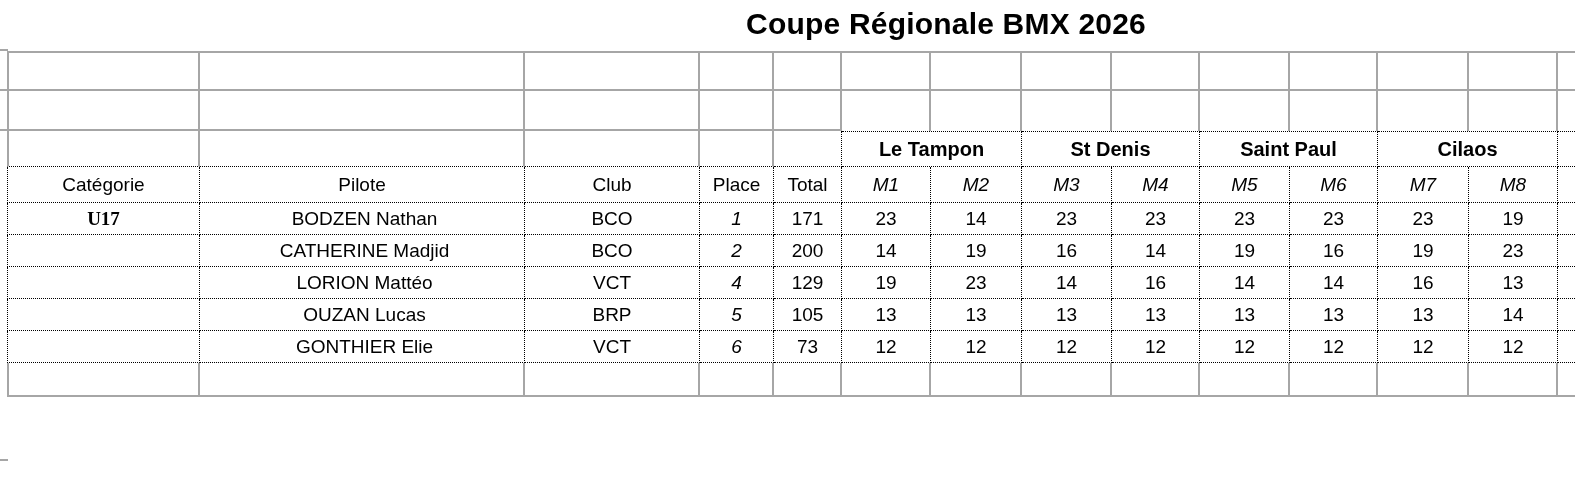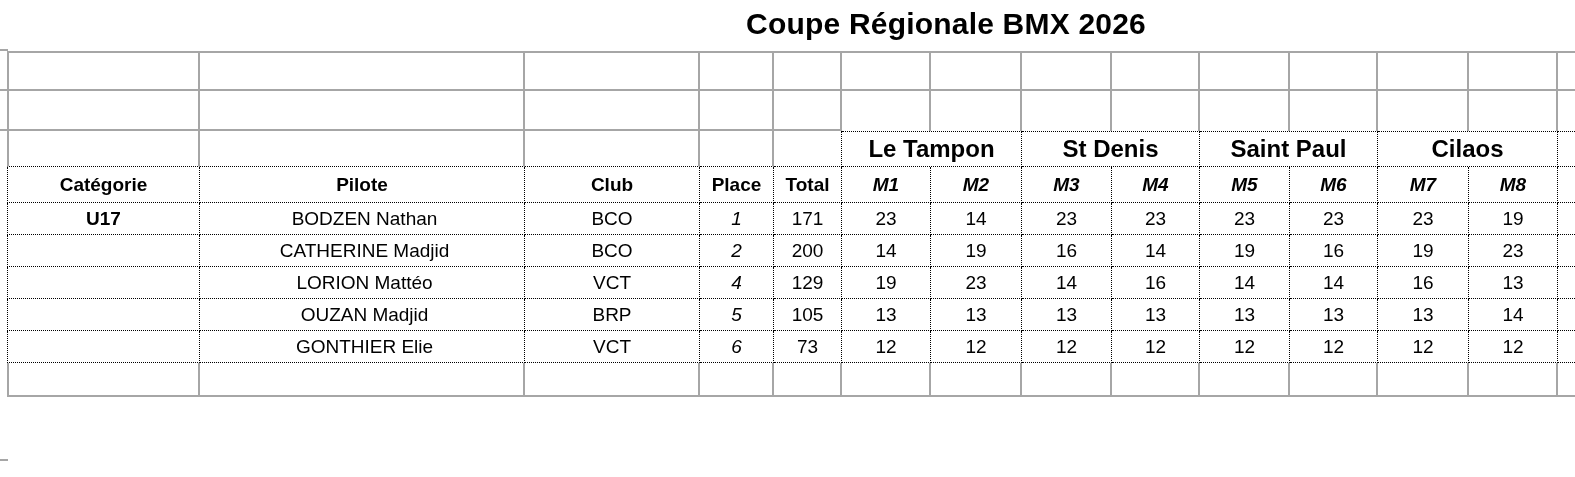--- a/index.html
+++ b/index.html
@@ -41,31 +41,31 @@
   td.e{border-right:2px solid var(--grid);border-bottom:2px solid var(--grid);}
   td.e.nb{border-bottom:none;}
   td.e:last-child{border-right:none;}
   tr.r-empty td:first-child,tr.r-group td:first-child,tr.r-bottom td:first-child{border-left:2px solid var(--grid);}
   tr.r-head td:first-child,tr.r-data td:first-child{border-left:1px dotted var(--ink);}
   
   td.gl{border-right:2px solid var(--grid);border-bottom:1px dotted var(--ink);}
   td.gl-last{border-right:1px dotted var(--ink);}
   td.group{
     border-top:1px dotted var(--ink);border-right:1px dotted var(--ink);border-bottom:1px dotted var(--ink);
-    font-weight:bold;font-size:24px;
+    font-weight:bold;font-size:20px;
   }
   td.gsliver{border-top:1px dotted var(--ink);border-bottom:1px dotted var(--ink);}
   
-  td.h{border-right:1px dotted var(--ink);border-bottom:1px dotted var(--ink);font-weight:bold;text-align:center;}
+  td.h{border-right:1px dotted var(--ink);border-bottom:1px dotted var(--ink);font-weight:normal;text-align:center;}
   td.hm{font-style:italic;}
   td.dsliver{border-bottom:1px dotted var(--ink);}
   
   tr.r-data td{border-right:1px dotted var(--ink);border-bottom:1px dotted var(--ink);}
   tr.r-data td.dsliver{border-right:none;}
-  td.c-cat{font-weight:bold;}
+  td.c-cat{font-weight:bold;font-family:Liberation Serif, serif;}
   td.c-pil{text-align:center;padding-left:5px;}
   td.c-place{font-style:italic;}
   td.c-total{font-weight:normal;}
   
   td.b{border-right:2px solid var(--grid);border-bottom:2px solid var(--grid);}
   td.b:last-child{border-right:none;}
 </style>
 </head>
 <body>
 
@@ -198,21 +198,21 @@
           <td class="c-m">14</td>
           <td class="c-m">16</td>
           <td class="c-m">14</td>
           <td class="c-m">14</td>
           <td class="c-m">16</td>
           <td class="c-m">13</td>
           <td class="dsliver"></td>
         </tr>
         <tr class="r-data">
           <td class="c-cat"></td>
-          <td class="c-pil">OUZAN Madjid</td>
+          <td class="c-pil">OUZAN Lucas</td>
           <td class="c-club">BRP</td>
           <td class="c-place">5</td>
           <td class="c-total">105</td>
           <td class="c-m">13</td>
           <td class="c-m">13</td>
           <td class="c-m">13</td>
           <td class="c-m">13</td>
           <td class="c-m">13</td>
           <td class="c-m">13</td>
           <td class="c-m">13</td>

